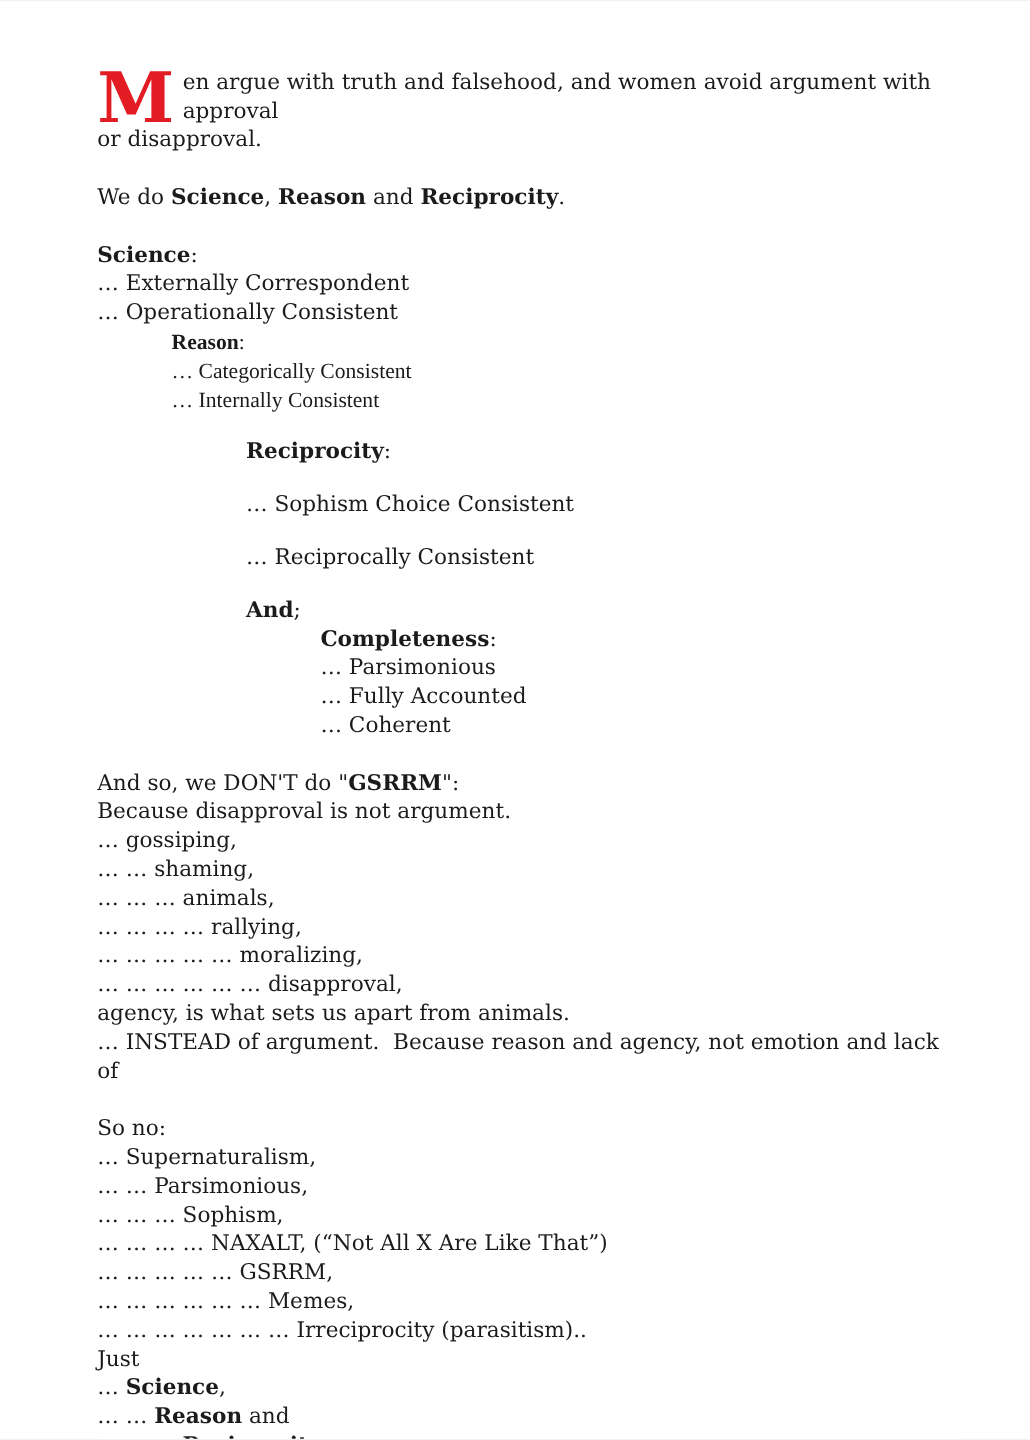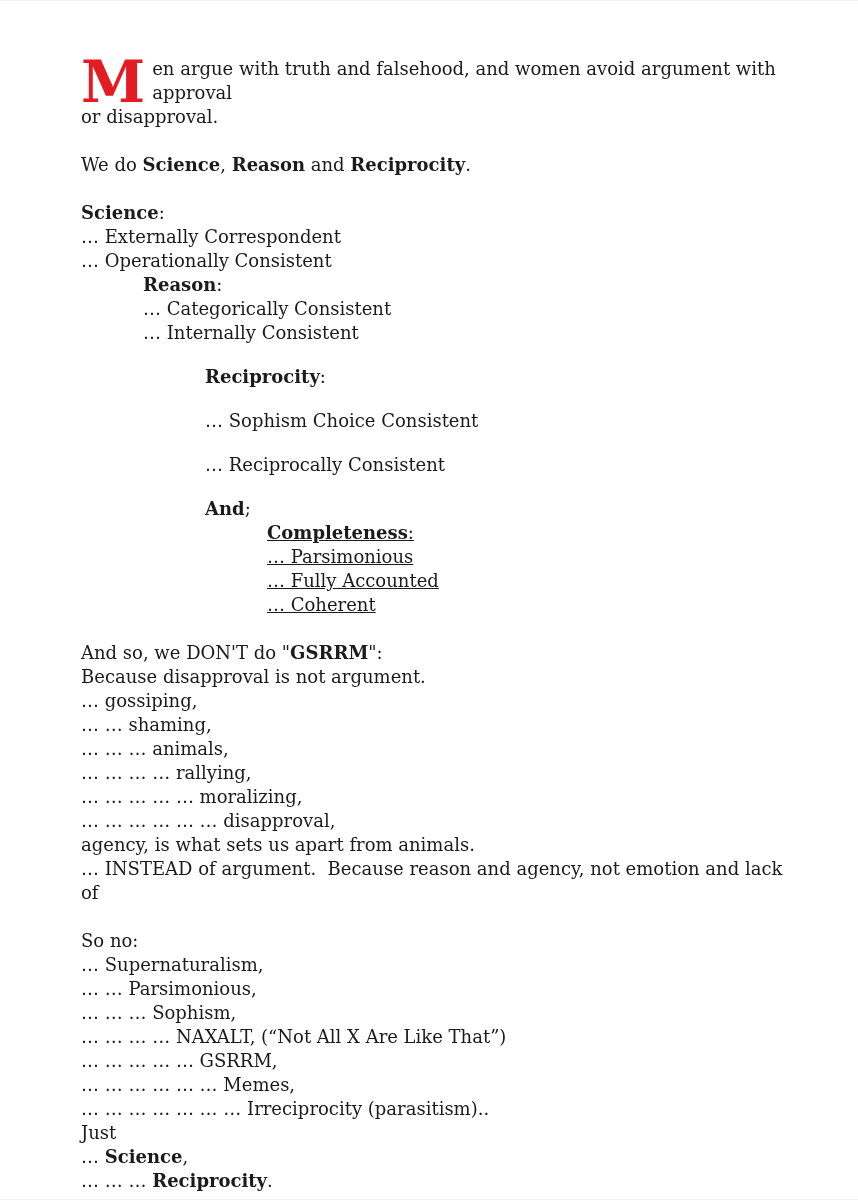--- a/index.html
+++ b/index.html
@@ -19,23 +19,23 @@
     left:81px;
     top:56px;
     width:722px;
     font-family:"DejaVu Serif","Liberation Serif",serif;
     font-size:18px;
     line-height:24px;
     color:#1b1b1b;
   }
   .line{white-space:pre-wrap;min-height:24px;}
   .indent-0{padding-left:0;}
-  .indent-1{padding-left:62px;}
+  .indent-1{padding-left:62px;font-family:Liberation Serif, serif;}
   .indent-2{padding-left:124px;margin-top:20px;}
-  .indent-3{padding-left:186px;text-decoration:underline;}
+  .indent-3{padding-left:186px;}
   .blank{height:24px;clear:both;}
   .line b{font-weight:bold;}
   .dropcap{
     float:left;
     font-weight:bold;
     font-size:58px;
     line-height:46px;
     padding:2px 7px 0 0;
   }
   .intro{white-space:normal;}
@@ -78,15 +78,16 @@
       <div class="line indent-0"><span>So no:</span></div>
       <div class="line indent-0"><span>… Supernaturalism,</span></div>
       <div class="line indent-0"><span>… … Parsimonious,</span></div>
       <div class="line indent-0"><span>… … … Sophism,</span></div>
       <div class="line indent-0"><span>… … … … NAXALT, (“Not All X Are Like That”)</span></div>
       <div class="line indent-0"><span>… … … … … GSRRM,</span></div>
       <div class="line indent-0"><span>… … … … … … Memes,</span></div>
       <div class="line indent-0"><span>… … … … … … … Irreciprocity (parasitism)..</span></div>
       <div class="line indent-0"><span>Just</span></div>
       <div class="line indent-0"><span>… </span><b>Science</b><span>,</span></div>
+      <div class="line indent-0"><span>… … </span><b>Reason</b><span> and</span></div>
       <div class="line indent-0"><span>… … … </span><b>Reciprocity</b><span>.</span></div>
     </div>
 </div>
 
 </body></html>

